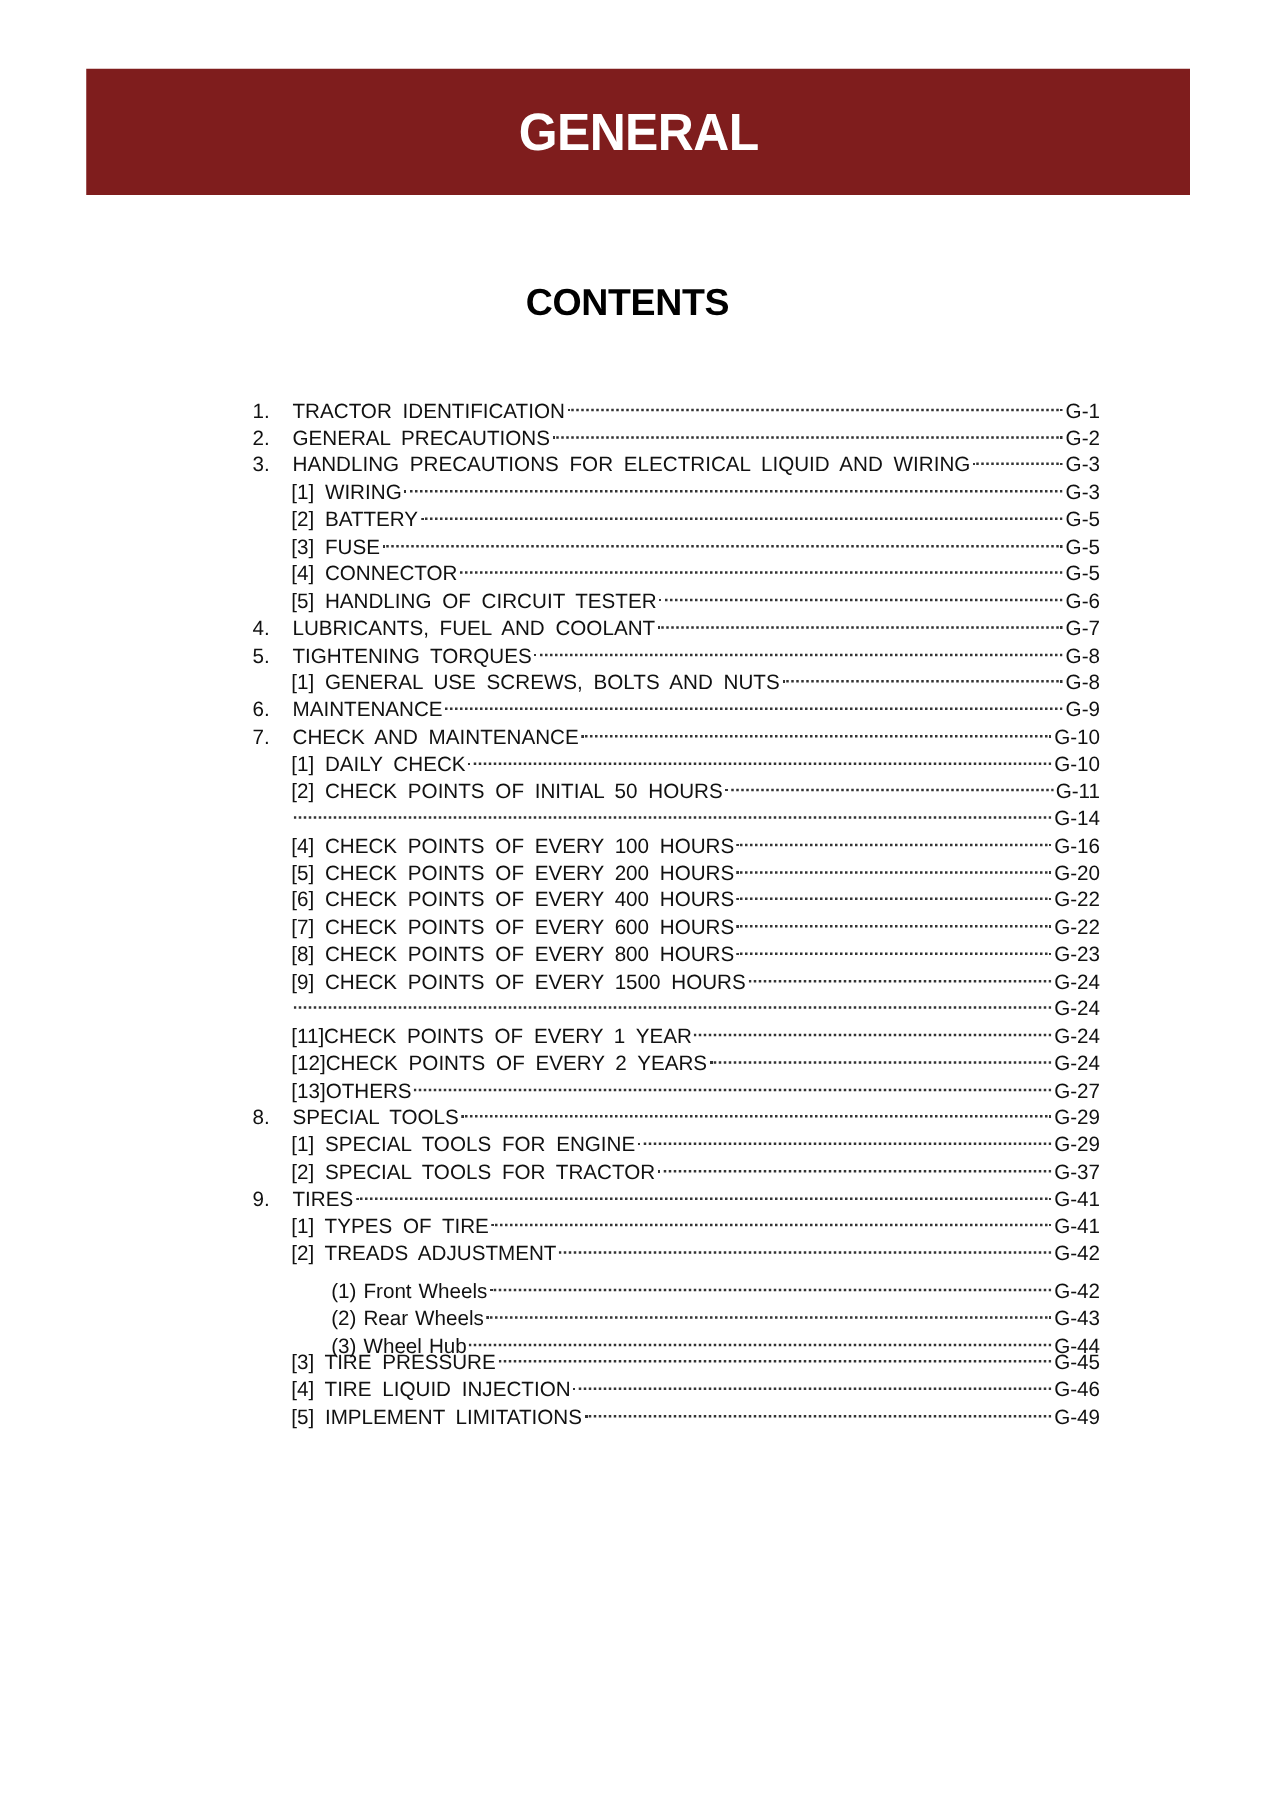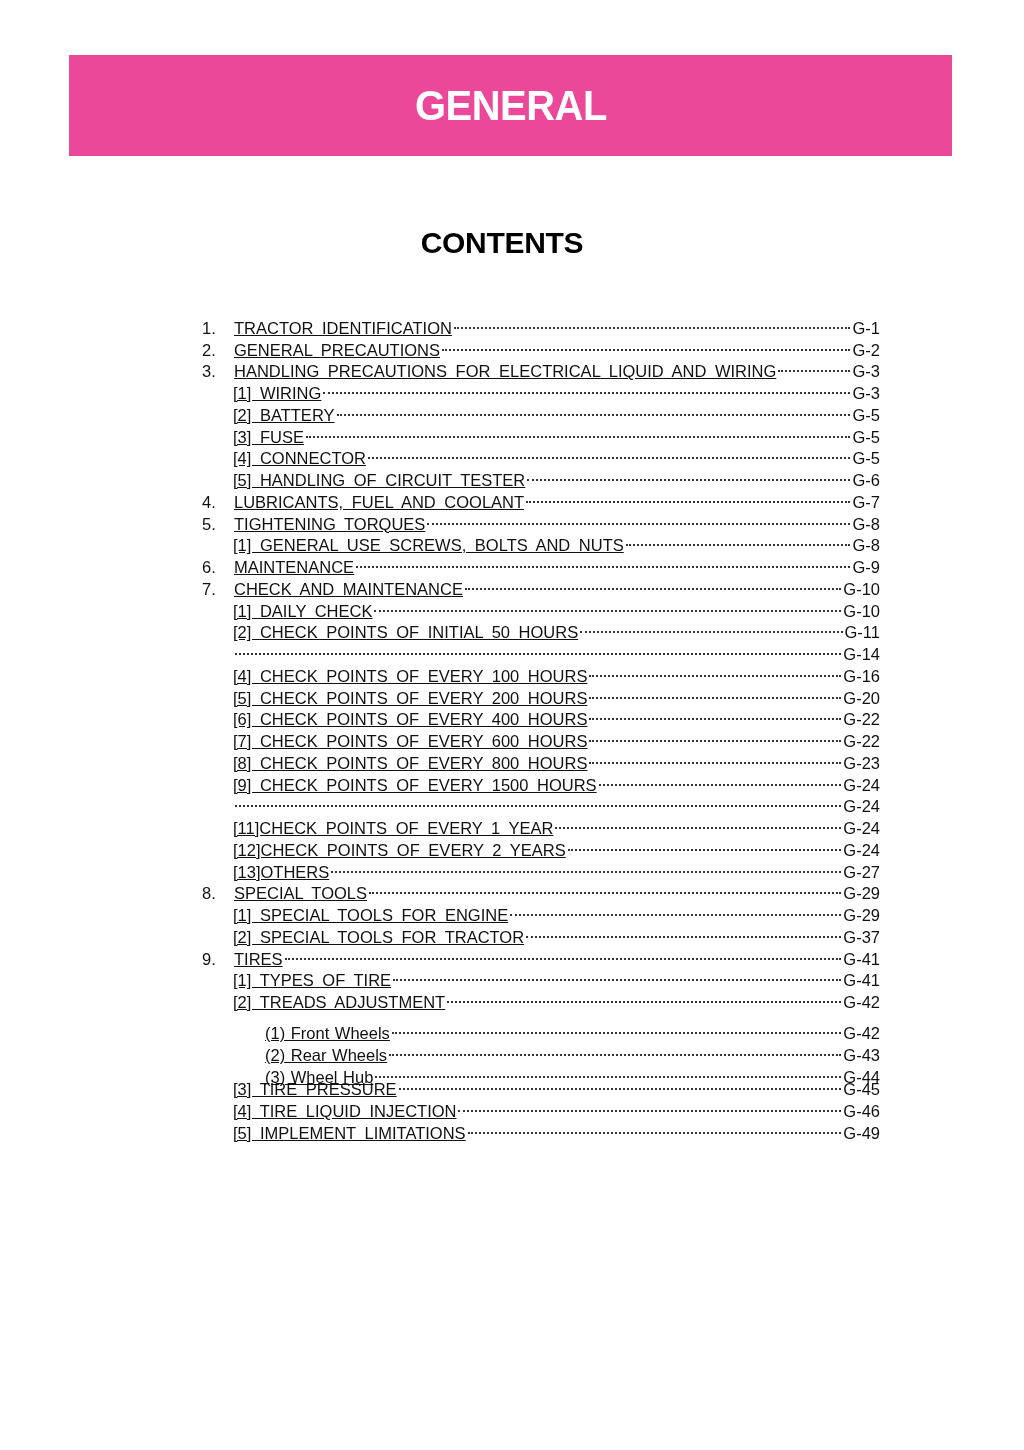--- a/index.html
+++ b/index.html
@@ -1,31 +1,31 @@
 <!DOCTYPE html>
 <html><head>
 <meta charset="utf-8">
 <style>
   html, body { margin: 0; padding: 0; background: #ffffff; }
   body { width: 1024px; height: 1450px; position: relative; overflow: hidden;
          font-family: "Liberation Sans", "DejaVu Sans", sans-serif; color: #111; }
   .banner { position: absolute; left: 69px; top: 55px; width: 883px; height: 101px;
-            background: #ec4899; display: flex; align-items: center; justify-content: center; }
+            background: #7f1d1d; display: flex; align-items: center; justify-content: center; }
   .banner-title { color: #fff; font-weight: bold; font-size: 42px; letter-spacing: -0.5px;
                   transform: scaleX(0.95); }
   .contents-title { position: absolute; left: 0; width: 1004px; top: 226px; text-align: center;
                     font-weight: bold; font-size: 30px; letter-spacing: -0.3px; color: #000; }
   .toc { position: absolute; left: 202px; top: 312px; width: 678px; }
   .toc-row { position: relative; height: 21.75px; display: flex; align-items: baseline;
              font-size: 16.5px; line-height: 21.75px; white-space: nowrap; }
   .num { width: 32px; flex: none; }
   .indent1 { width: 0; flex: none; }
   .lvl2 .indent1 { width: 31px; }
   .lvl3 .indent1 { width: 63px; }
-  .label { flex: none; word-spacing: 4px; text-decoration: underline; }
+  .label { flex: none; word-spacing: 4px; }
   .lvl3 .label { word-spacing: 1px; margin-top: 15px; }
   .leader { flex: 1 1 auto; overflow: hidden; margin: 0 2px; position: relative; height: 21.75px; }
   .leader::before { content: ""; position: absolute; left: 0; right: 0; bottom: 5px;
                     border-bottom: 2px dotted #333; }
   .page { flex: none; text-align: left; }
 </style>
 </head>
 <body>
 
 <div class="banner">

